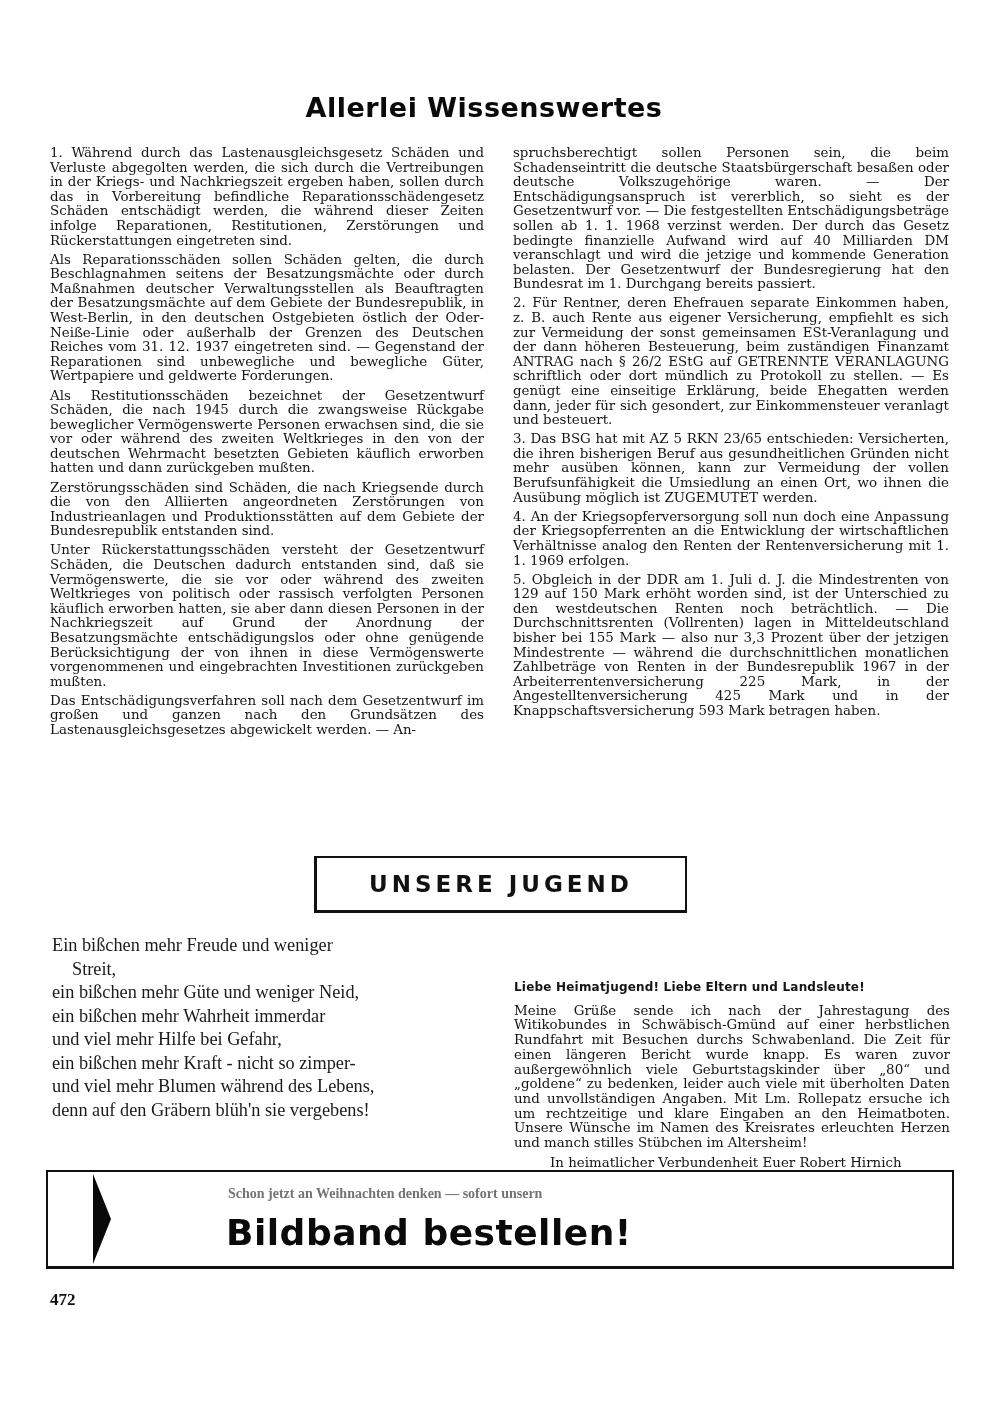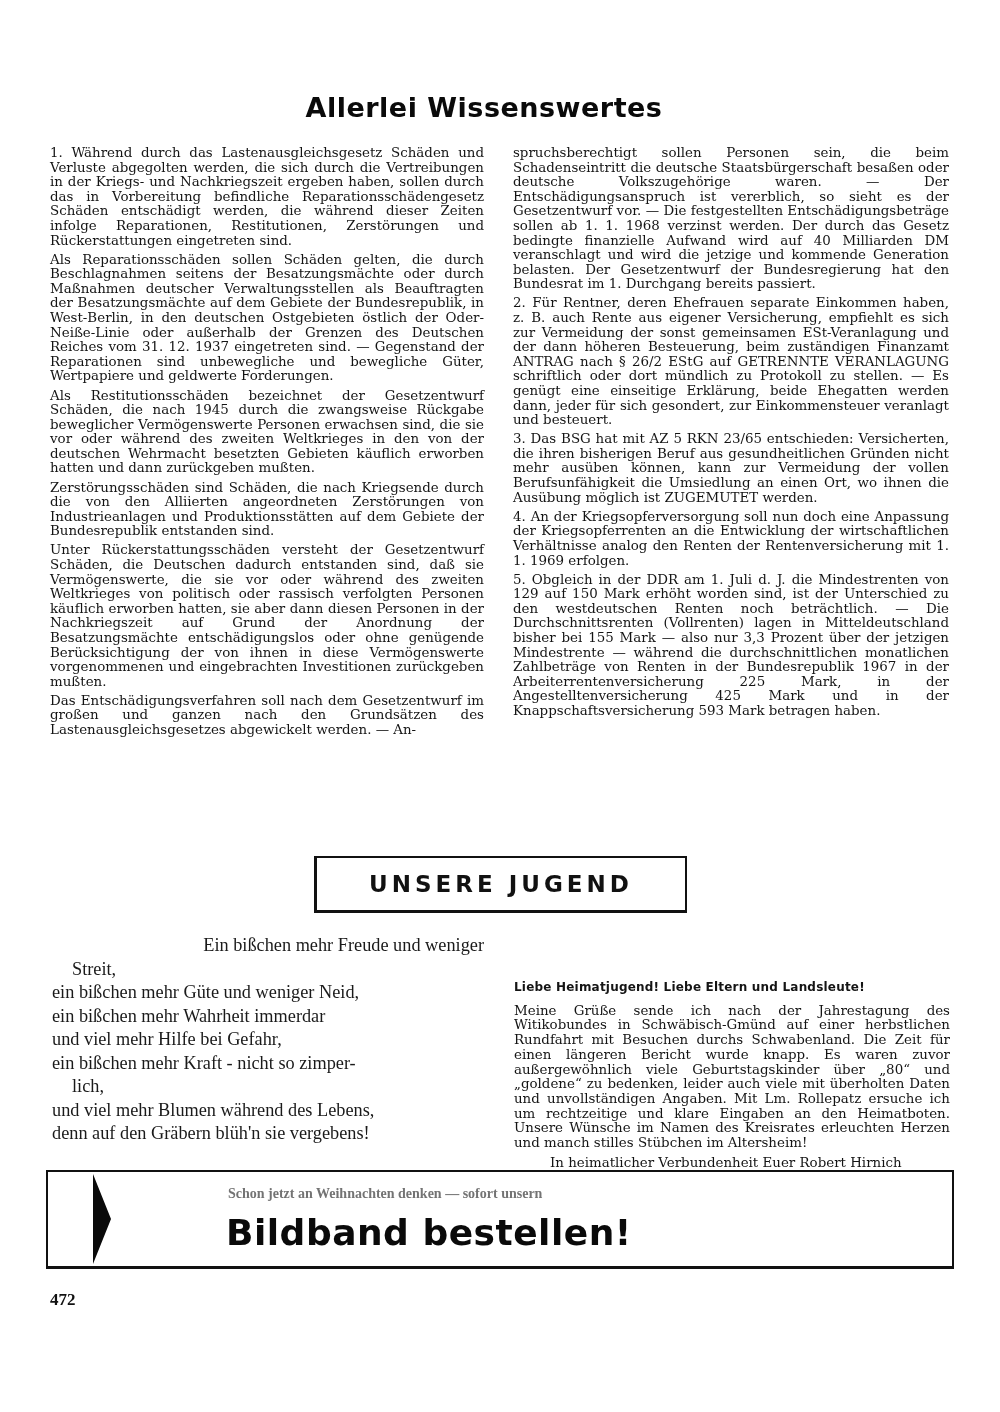--- a/index.html
+++ b/index.html
@@ -23,21 +23,21 @@
     }
     .jugend-label {
       font-family:"DejaVu Sans", sans-serif; font-weight:bold; font-size:23px;
       letter-spacing:4px; color:#111;
     }
     .poem {
       position:absolute; left:52px; top:934px; width:432px;
       font-family:"Liberation Serif", serif; font-size:18.3px; line-height:23.5px; color:#1a1a1a;
     }
     .poem div { white-space:nowrap; }
-    .poem .line-wrap { display:flex; justify-content:flex-end; }
+    .poem .line-wrap { display:flex; justify-content:flex-start; }
     .poem .indent { padding-left:20px; }
     .letter {
       position:absolute; left:514px; top:934px; width:436px;
       font-family:"DejaVu Serif", serif; font-size:13.4px; line-height:14.7px;
       text-align:justify; color:#141414;margin-top:46px;
     }
     .letter .heading {
       font-family:"DejaVu Sans", sans-serif; font-weight:bold; font-size:12px;
       margin-bottom:9px; text-align:left; letter-spacing:0.2px;
     }
@@ -92,21 +92,20 @@
 
 <div class="poem">
   <div class="line-wrap">
       <span>Ein bißchen mehr Freude und weniger</span>
     </div>
   <div class="indent">Streit,</div>
   <div>ein bißchen mehr Güte und weniger Neid,</div>
   <div>ein bißchen mehr Wahrheit immerdar</div>
   <div>und viel mehr Hilfe bei Gefahr,</div>
   <div>ein bißchen mehr Kraft - nicht so zimper-</div>
-  <div class="indent">lich,</div>
   <div>und viel mehr Blumen während des Lebens,</div>
   <div>denn auf den Gräbern blüh'n sie vergebens!</div>
 </div>
 
 <div class="letter">
   <div class="heading">Liebe Heimatjugend! Liebe Eltern und Landsleute!</div>
   <div>Meine Grüße sende ich nach der Jahrestagung des Witikobundes in Schwäbisch-Gmünd auf einer herbstlichen Rundfahrt mit Besuchen durchs Schwabenland. Die Zeit für einen längeren Bericht wurde knapp. Es waren zuvor außergewöhnlich viele Geburtstagskinder über „80“ und „goldene“ zu bedenken, leider auch viele mit überholten Daten und unvollständigen Angaben. Mit Lm. Rollepatz ersuche ich um rechtzeitige und klare Eingaben an den Heimatboten. Unsere Wünsche im Namen des Kreisrates erleuchten Herzen und manch stilles Stübchen im Altersheim!</div>
   <div class="sign">In heimatlicher Verbundenheit Euer Robert Hirnich</div>
 </div>
 

